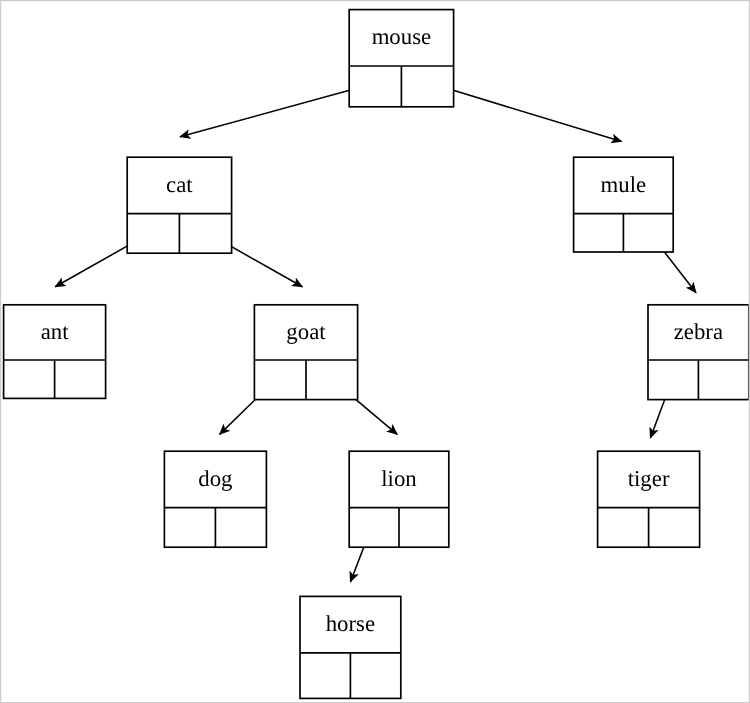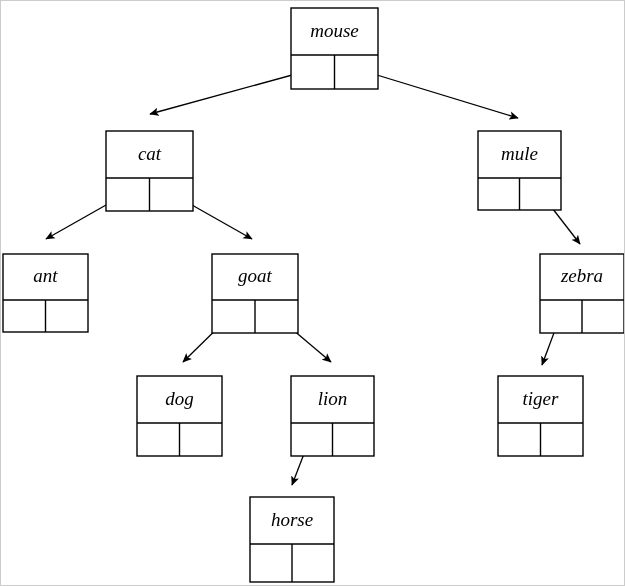--- a/index.html
+++ b/index.html
@@ -12,21 +12,20 @@
     font-family: "Liberation Serif", serif;
   }
   #canvas-frame {
     position: relative;
     width: 625px;
     height: 586px;
     background: #ffffff;
     border: 1px solid #cccccc;
     box-sizing: border-box;
     overflow: hidden;
-    font-style: italic;
   }
   #tree-svg {
     display: block;
     width: 623px;
     height: 584px;
   }
   .node-box-rect {
     fill: #ffffff;
     stroke: #000000;
     stroke-width: 1.4;

